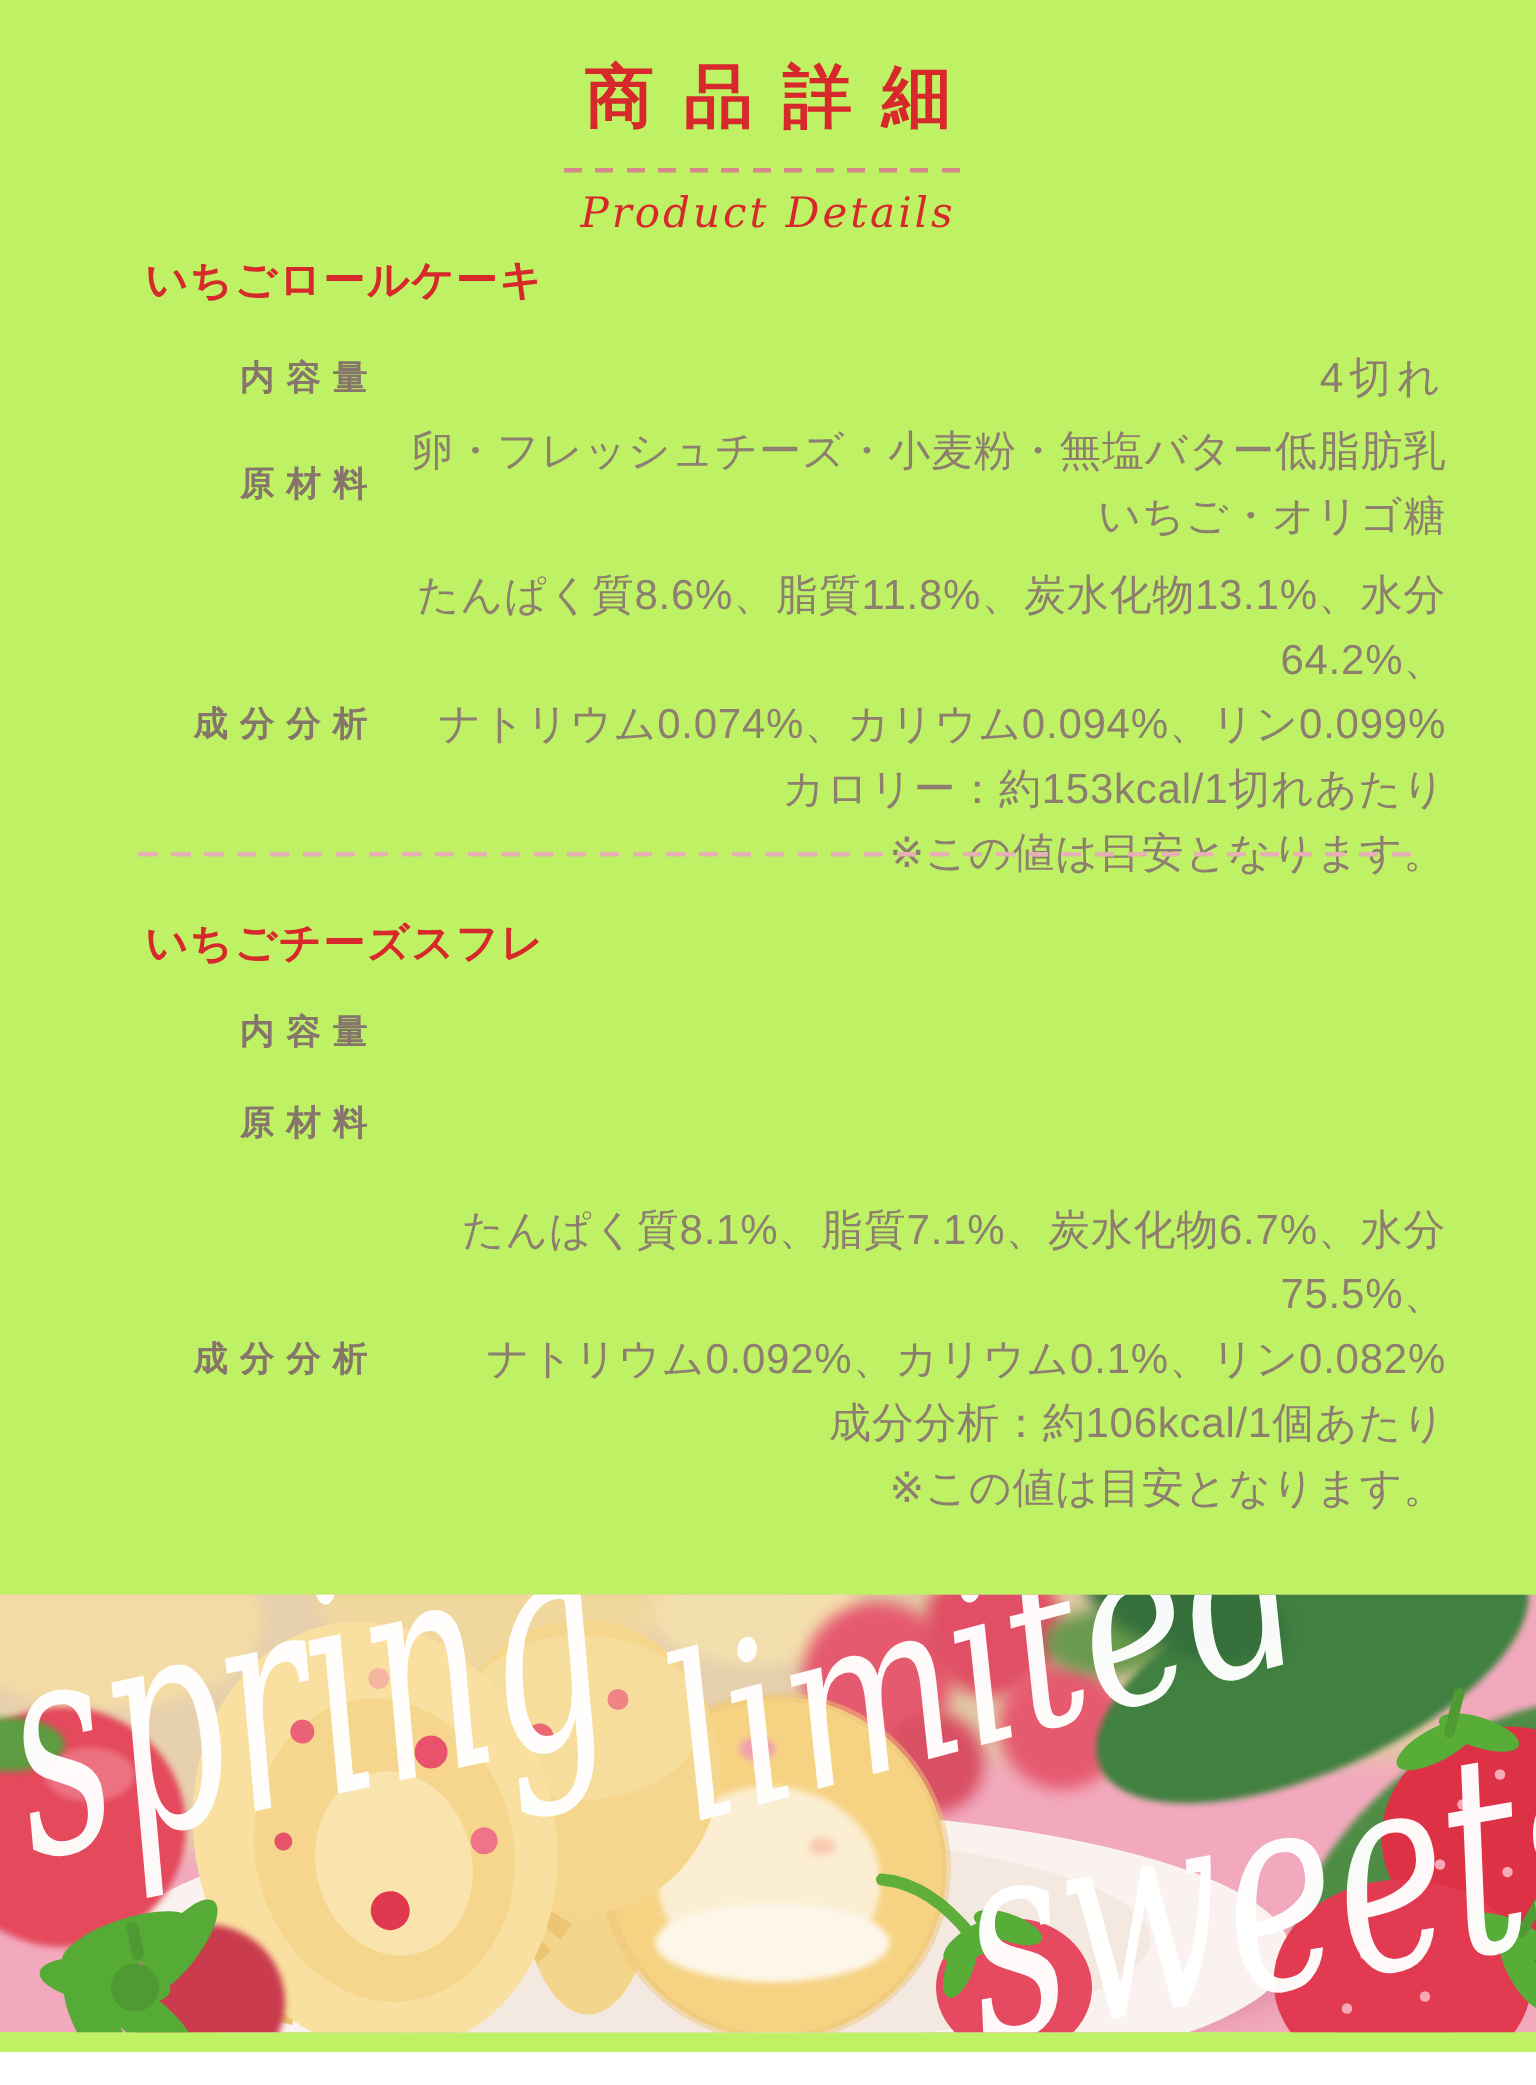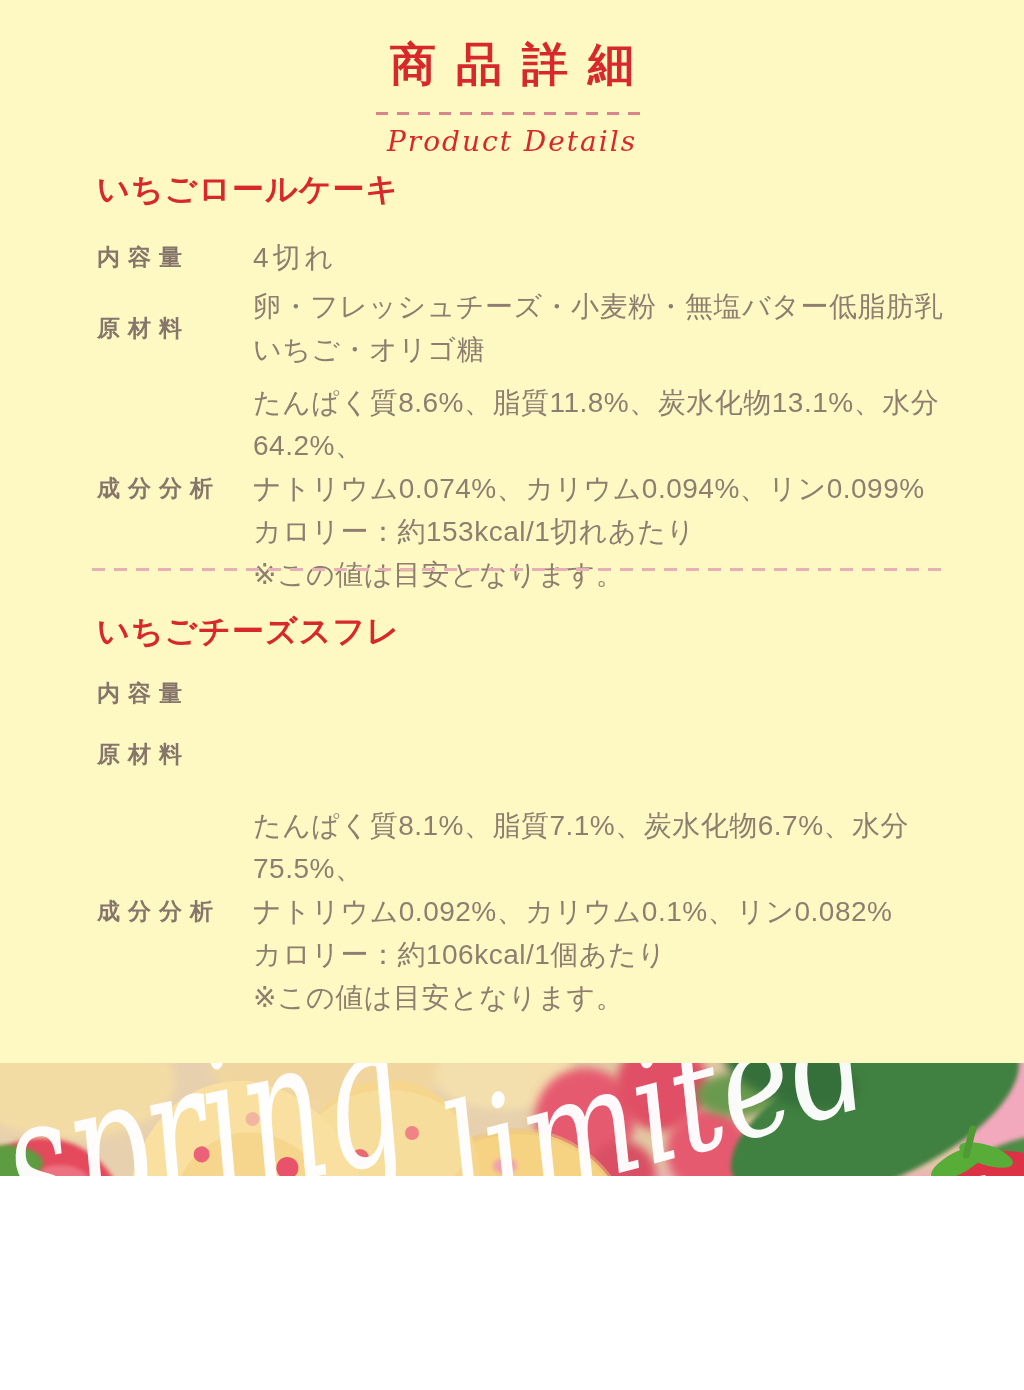--- a/index.html
+++ b/index.html
@@ -1,20 +1,20 @@
 <!DOCTYPE html>
 <html><head>
 <meta charset="utf-8">
 <style>
   html,body{margin:0;padding:0;background:#ffffff;}
   .page{
     position:relative;
-    width:1024px;height:1176px;
+    width:1024px;height:1368px;
     margin:0 auto;
-    background:#fef9c3;
+    background:#bef264;
     overflow:hidden;
     font-family:"Liberation Sans","DejaVu Sans",sans-serif;
   }
   
   .hdr{position:absolute;top:34px;left:0;width:100%;text-align:center;}
   .hdr-title{
     margin:0;
     font-size:46px;font-weight:bold;
     color:#d7292b;
     letter-spacing:20px;
@@ -31,25 +31,25 @@
     font-size:28px;
     color:#d7292b;
     letter-spacing:2px;
   }
   
   .product{position:absolute;left:97px;right:60px;}
   .product-1{top:168px;}
   .product-2{top:610px;}
   .product-name{
     margin:0;
-    font-size:32px;font-weight:bold;
+    font-size:28px;font-weight:bold;
     color:#d7292b;
     letter-spacing:1px;
   }
-  .rows{margin-top:24px;}
+  .rows{margin-top:24px;text-align:right;}
   .row{
     display:grid;
     grid-template-columns:156px 1fr;
     align-items:center;
   }
   .row-contents-1{margin-top:0;}
   .row-ingredients-1{margin-top:6px;}
   .row-analysis-1{margin-top:10px;}
   .row-contents-2{margin-top:2px;}
   .row-ingredients-2{margin-top:30px;}
@@ -135,21 +135,21 @@
         <div class="lbl">内容量</div>
       </div>
       <div class="row row-ingredients-2">
         <div class="lbl">原材料</div>
       </div>
       <div class="row row-analysis-2">
         <div class="lbl">成分分析</div>
         <div class="val">
           <p>たんぱく質8.1%、脂質7.1%、炭水化物6.7%、水分75.5%、</p>
           <p>ナトリウム0.092%、カリウム0.1%、リン0.082%</p>
-          <p>カロリー：約106kcal/1個あたり</p>
+          <p>成分分析：約106kcal/1個あたり</p>
           <p>※この値は目安となります。</p>
         </div>
       </div>
     </div>
   </section>
 
   <div class="photo">
     <svg width="1024" height="292" viewBox="0 0 1024 292" xmlns="http://www.w3.org/2000/svg">
       <defs>
         <filter id="b2" x="-50%" y="-50%" width="200%" height="200%">

